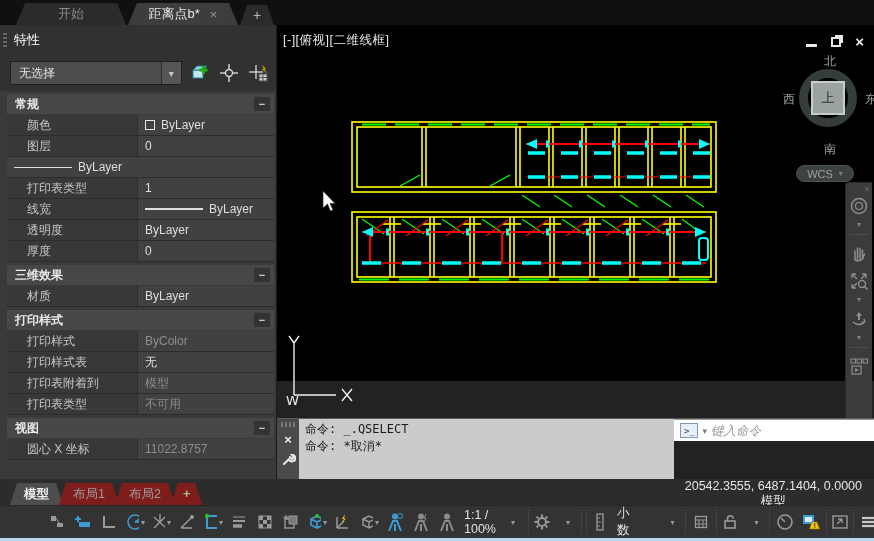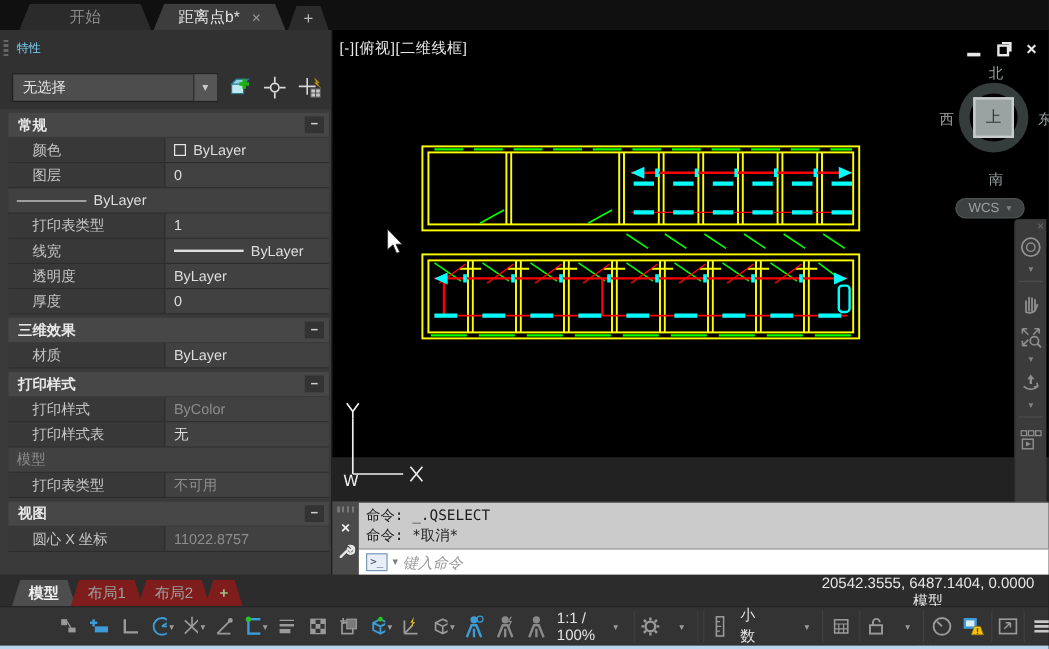--- a/index.html
+++ b/index.html
@@ -15,22 +15,22 @@
     clip-path:polygon(9px 0, calc(100% - 9px) 0, 100% 100%, 0 100%); margin-right:2px; min-width:110px; justify-content:center; }
   .ftab.active { background:#3d3d3d; color:#e4e4e4;text-align:center; }
   .ftab .closex { color:#9a9a9a; font-size:13px; }
   .ftab-add { height:20px; width:34px; background:#2b2b2b; color:#b9b9b9;
     clip-path:polygon(7px 0, calc(100% - 7px) 0, 100% 100%, 0 100%);
     display:flex; align-items:center; justify-content:center; font-size:14px; }
 
   
   .palette { position:absolute; left:0; top:25px; width:277px; height:454px; background:#3a3a3a;
     border-right:1px solid #1c1c1c; overflow:hidden; }
-  .pal-head { height:30px; display:flex; align-items:center; padding-left:14px; color:#7dd3fc;
-    font-size:10px; background:#313131; position:relative; }
+  .pal-head { height:30px; display:flex; align-items:center; padding-left:14px; color:#ffffff;
+    font-size:13px; background:#313131; position:relative; }
   .pal-grip { position:absolute; left:3px; top:8px; width:4px; height:14px;
     background:repeating-linear-gradient(#666 0 2px, transparent 2px 4px); }
   .pal-selrow { height:36px; display:flex; align-items:center; gap:8px; padding:0 6px 0 10px; background:#313131; }
   .pal-select { width:178px; height:24px; background:#4d4d4d; border:1px solid #1f1f1f; color:#e2e2e2;
     display:flex; align-items:center; justify-content:space-between; padding-left:8px; }
   .pal-select .arrowbox { width:20px; height:22px; background:#565656; border-left:1px solid #2a2a2a;
     display:flex; align-items:center; justify-content:center; color:#c9c9c9; font-size:10px; }
   .pal-toolbtn { width:22px; height:22px; display:flex; align-items:center; justify-content:center; }
   .psec { height:20px; margin:3px 2px 1px 7px; background:#474747; display:flex; align-items:center;
     justify-content:space-between; padding:0 4px 0 8px; color:#e8e8e8; font-weight:bold; font-size:12px; }
@@ -83,21 +83,21 @@
   .cursor { position:absolute; left:45px; top:166px; width:14px; height:22px; }
 
   
   .cmddock { position:absolute; left:277px; top:418px; width:597px; height:61px; display:flex;
     border-top:1px solid #5a5a5a; }
   .cmdstrip { width:22px; background:#4a4a4a; display:flex; flex-direction:column; align-items:center;
     gap:6px; padding-top:3px; }
   .cmdgrip { width:14px; height:5px;
     background:repeating-linear-gradient(90deg,#777 0 2px,transparent 2px 4px); }
   .cmdx { color:#efefef; font-size:13px; font-weight:bold; line-height:1; }
-  .cmdbody { flex:1; display:flex; flex-direction:column; }
+  .cmdbody { flex:1; display:flex; flex-direction:row; }
   .cmdhist { flex:1; background:#cbcbcb; color:#1c1c1c; font-family:"DejaVu Sans Mono","Liberation Mono",monospace;
     font-size:12px; padding:2px 6px; line-height:17px; }
   .cmdinput { height:22px; background:#fff; display:flex; align-items:center; gap:4px; padding-left:6px;
     border-top:1px solid #9a9a9a; }
   .cmdchip { width:18px; height:15px; border:1px solid #7a9ab8; background:#e8eef5; color:#33485e;
     font-size:9px; display:flex; align-items:center; justify-content:center;
     font-family:"DejaVu Sans Mono",monospace; }
   .cmdchip-dn { color:#7a7a7a; font-size:9px; }
   .cmdfield { flex:1; border:none; outline:none; font-style:italic; color:#9a9a9a; font-size:12.5px;
     font-family:"Liberation Sans",sans-serif; background:transparent; }
@@ -253,20 +253,21 @@
         <span>ByColor</span>
       </div>
   </div>
   <div class="prow">
     <div class="plabel">打印样式表</div>
     <div class="pvalue">
         <span>无</span>
       </div>
   </div>
   <div class="prow">
+    <div class="plabel">打印表附着到</div>
     <div class="pvalue dim">
         <span>模型</span>
       </div>
   </div>
   <div class="prow">
     <div class="plabel">打印表类型</div>
     <div class="pvalue dim">
         <span>不可用</span>
       </div>
   </div>

